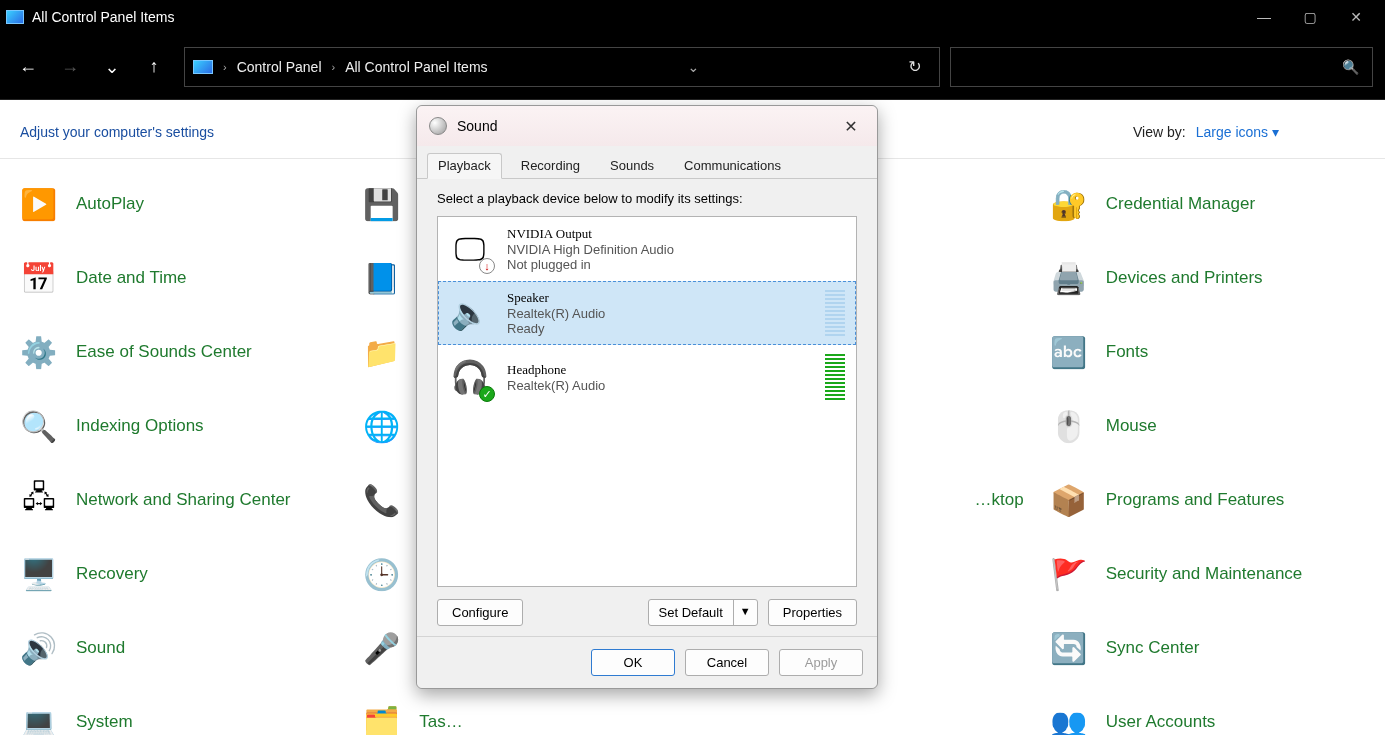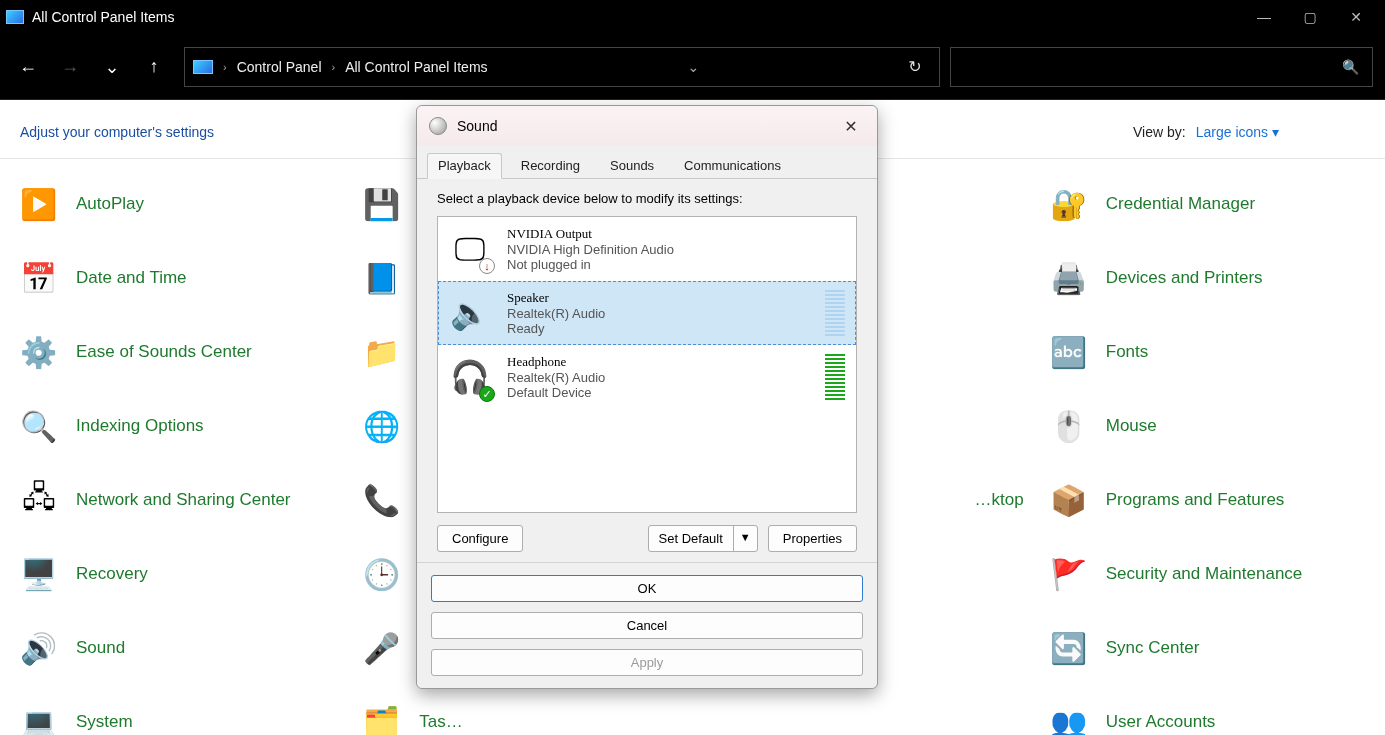--- a/index.html
+++ b/index.html
@@ -265,21 +265,20 @@
   .btn.split .main { padding: 5px 10px; border-right:1px solid #adadad;}
   .btn.split .arrow { padding: 5px 6px; font-size:11px;}
   .dialog-footer {
     display: flex;
     justify-content: flex-end;
     gap: 10px;
     padding: 12px 14px;
     border-top: 1px solid #d4d4d4;
     background: #f0f0f0;
     border-radius: 0 0 6px 6px;
-    flex-direction: column;
   }
   .dialog-footer .btn { min-width: 84px; text-align: center; }
   .dialog-footer .btn.primary { border-color: #2f7bd1; }
   .dialog-footer .btn.disabled { color: #9b9b9b; }
 </style>
 </head>
 <body>
 
 <div class="titlebar">
   <div class="icon-cp"></div>
@@ -490,21 +489,20 @@
         </div>
       </div>
 
       <div class="device">
         <div class="dev-icon">🎧
           <div class="overlay-badge green">✓</div>
         </div>
         <div class="dev-texts">
           <div class="dev-name">Headphone</div>
           <div class="dev-sub">Realtek(R) Audio</div>
-          <div class="dev-status">Default Device</div>
         </div>
         <div class="level-meter">
           <div class="level-bar green"></div>
             <div class="level-bar green"></div>
             <div class="level-bar green"></div>
           <div class="level-bar green"></div>
             <div class="level-bar green"></div>
             <div class="level-bar green"></div>
           <div class="level-bar green"></div>
             <div class="level-bar green"></div>

